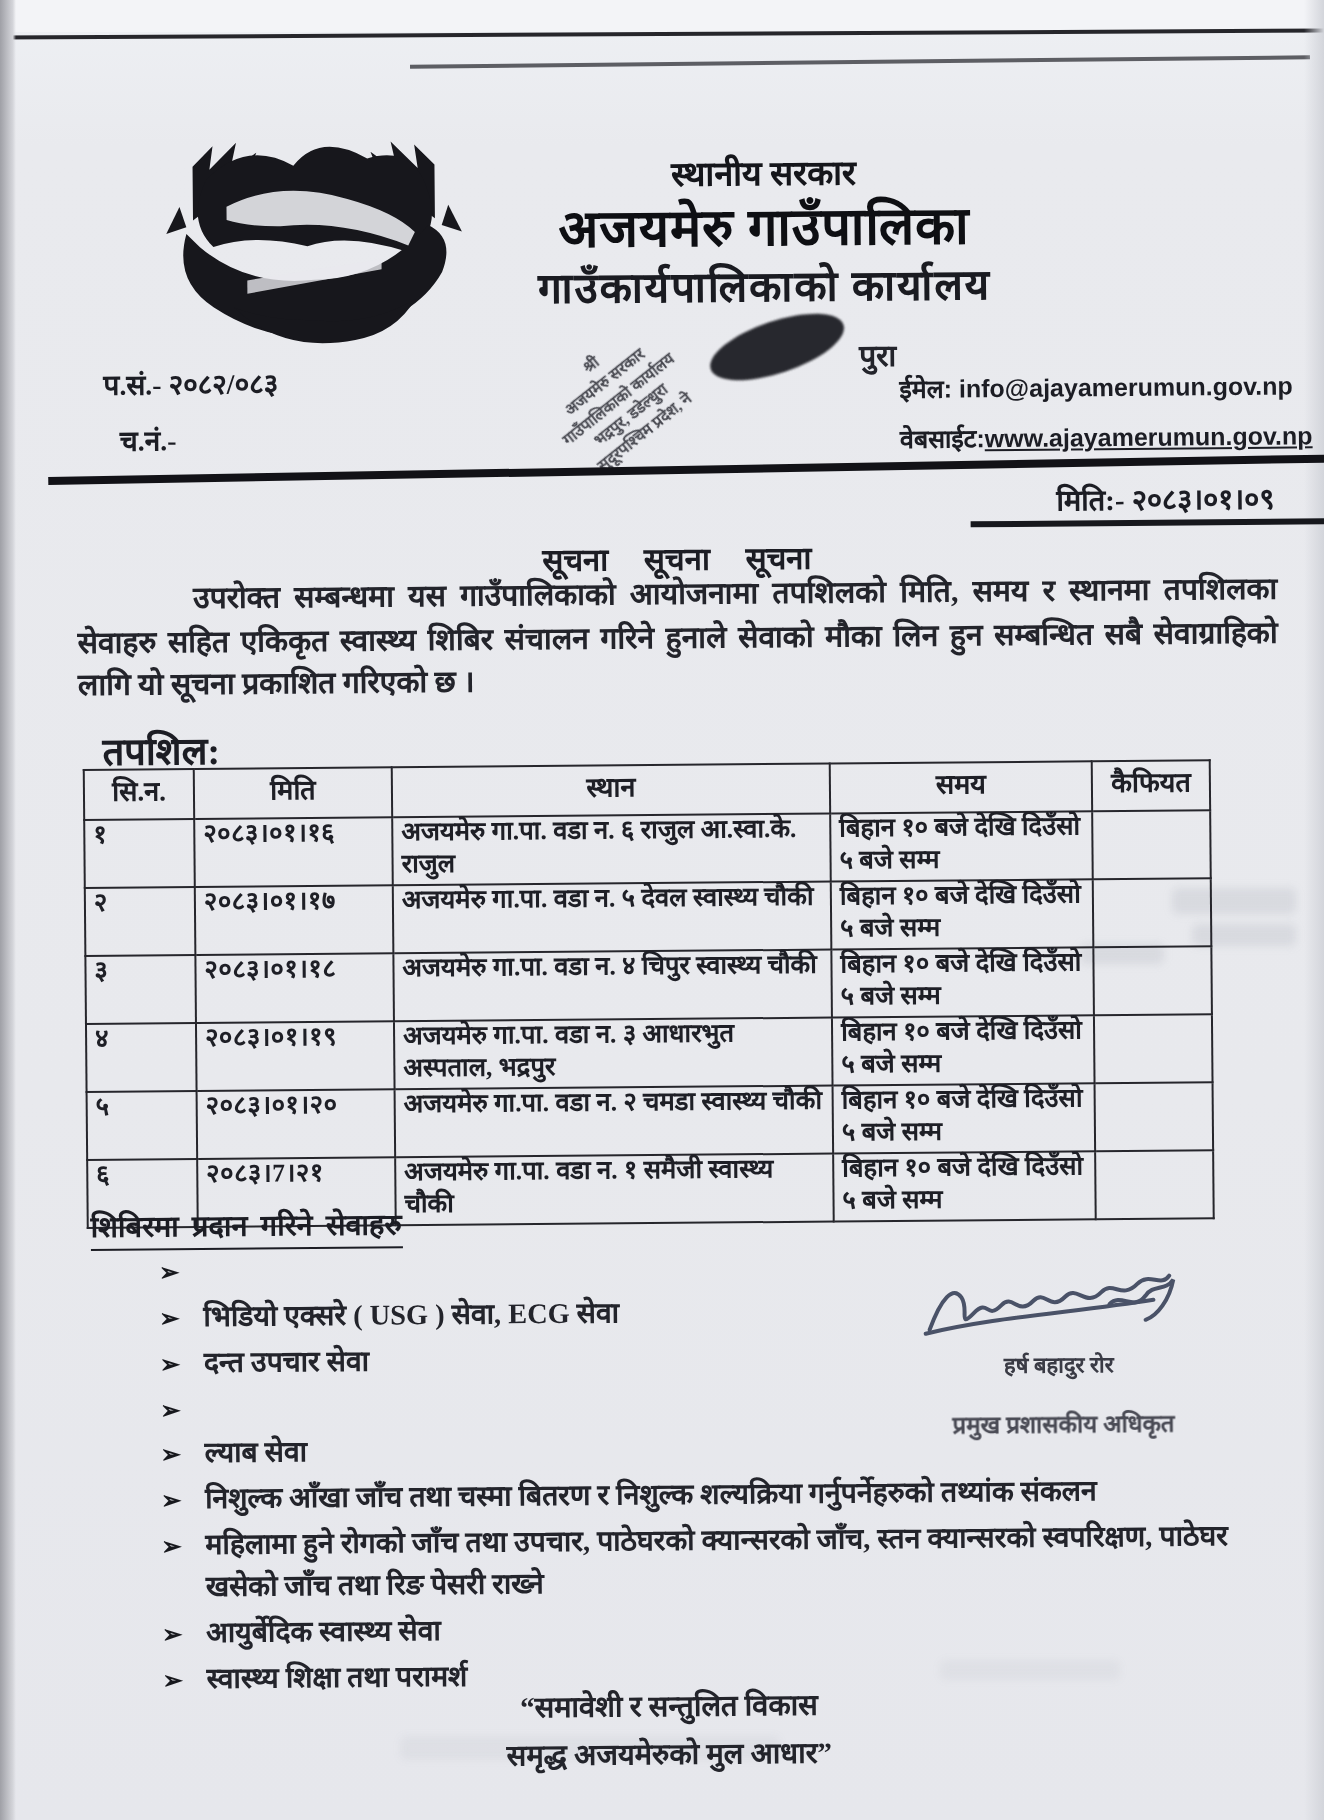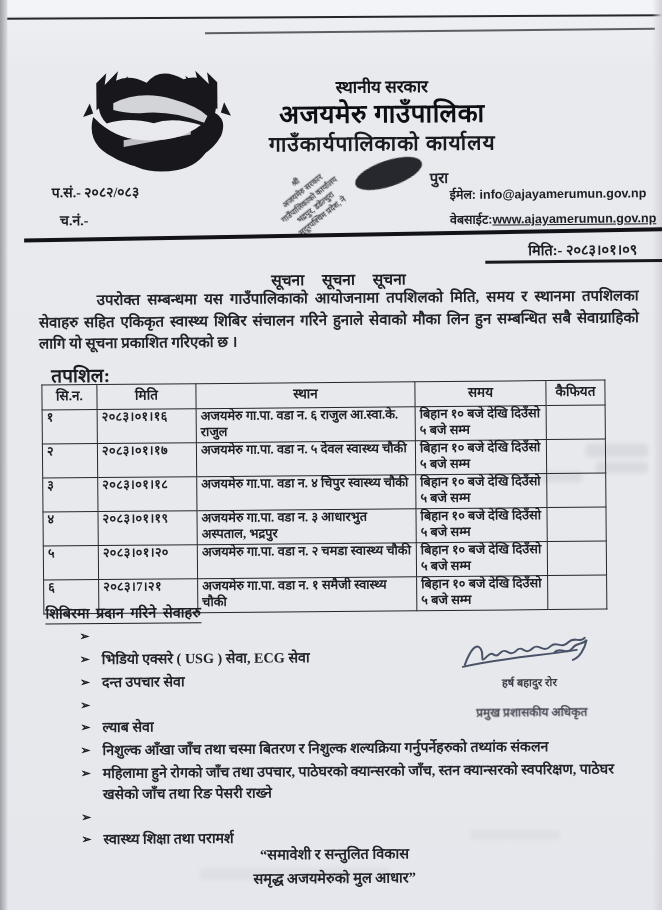--- a/index.html
+++ b/index.html
@@ -242,20 +242,21 @@
       <div class="svc-item">
         <span class="arrow">➢</span>
         <span>निशुल्क आँखा जाँच तथा चस्मा बितरण र निशुल्क शल्यक्रिया गर्नुपर्नेहरुको तथ्यांक संकलन</span>
       </div>
       <div class="svc-item">
         <span class="arrow">➢</span>
         <span>महिलामा हुने रोगको जाँच तथा उपचार, पाठेघरको क्यान्सरको जाँच, स्तन क्यान्सरको स्वपरिक्षण, पाठेघर खसेको जाँच तथा रिङ पेसरी राख्ने</span>
       </div>
       <div class="svc-item">
         <span class="arrow">➢</span>
+        <span>आयुर्बेदिक स्वास्थ्य सेवा</span>
       </div>
       <div class="svc-item">
         <span class="arrow">➢</span>
         <span>स्वास्थ्य शिक्षा तथा परामर्श</span>
       </div>
     </div>
 
     <svg class="sig-ink" viewBox="0 0 135 46">
       <g fill="none" stroke="#2e3850" stroke-width="2" stroke-linecap="round" opacity=".85">
         <path d="M8,34 C14,18 20,12 24,18 C28,24 22,34 30,26 C38,18 36,30 44,22 C50,16 52,28 60,20 C66,14 68,26 76,18 C82,12 86,24 94,16 C100,10 104,20 112,12 C118,6 124,14 128,8"></path>

